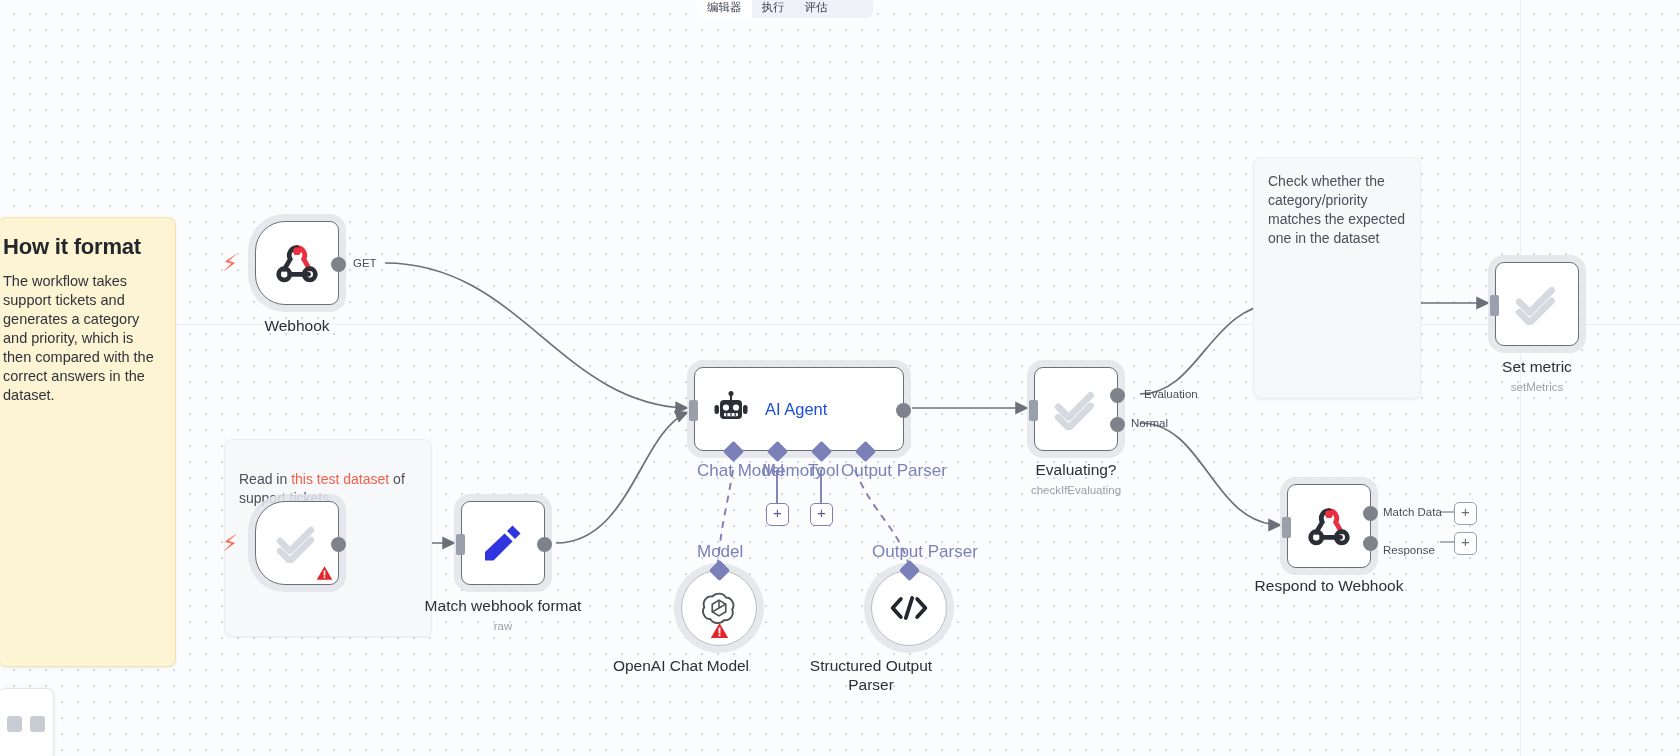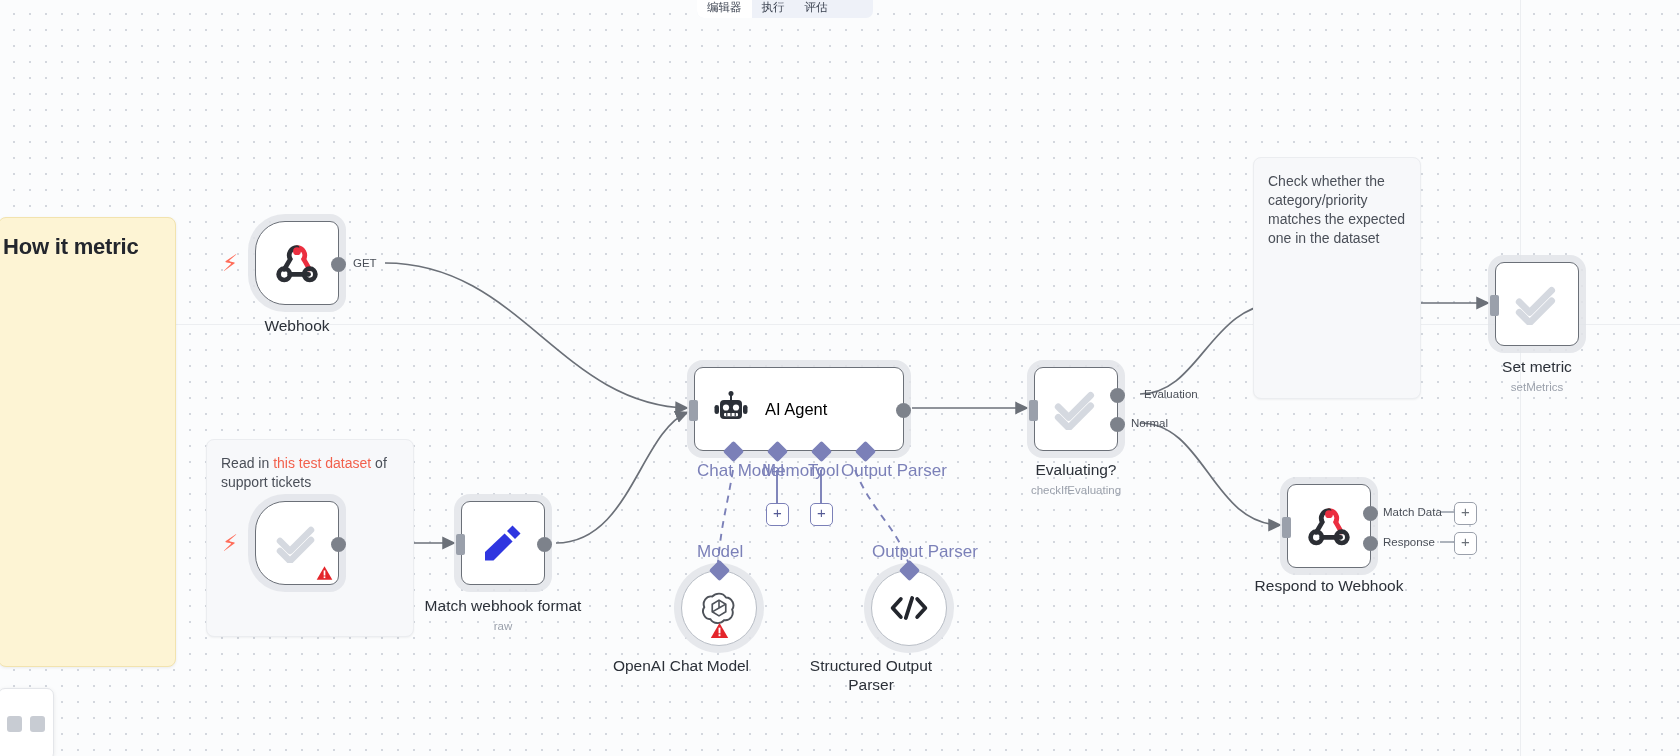--- a/index.html
+++ b/index.html
@@ -71,21 +71,21 @@
   .nbox.wide{width:210px;height:84px;border-radius:9px;display:flex;align-items:center;padding-left:18px;gap:16px;}
   .nlabel{
     position:absolute;left:50%;transform:translateX(-50%);
     top:96px;white-space:nowrap;text-align:center;
     font-size:15.5px;color:#2b3038;font-weight:400;line-height:18px;
   }
   .nlabel.wrap{white-space:normal;width:170px;}
   .nsub{
     display:block;font-size:11.5px;color:#9aa0ab;margin-top:2px;font-weight:400;
   }
-  .agent-title{font-size:16.5px;color:#000000;}
+  .agent-title{font-size:16.5px;color:#1d4ed8;}
 
   
   .ico{position:absolute;left:50%;top:50%;transform:translate(-50%,-50%);}
   .warn{position:absolute;right:5px;bottom:3px;width:17px;height:16px;}
   .bolt{position:absolute;left:-34px;top:50%;transform:translateY(-50%);
         font-size:23px;color:#ff6d5a;line-height:1;}
 
   
   .port{
     position:absolute;width:15px;height:15px;border-radius:50%;
@@ -173,24 +173,25 @@
       <path d="M821,470 L 821,503"></path>
     </g>
 
     <g fill="none" stroke="#9aa0ab" stroke-width="1.6">
       <path d="M1440,512 L 1454,512"></path>
       <path d="M1440,542 L 1454,542"></path>
     </g>
   </svg>
 
   <div class="sticky yellow" style="left:-2px;top:217px;width:178px;height:450px;padding:16px 14px 16px 0px;">
-    <h2 style="padding-left:4px;">How it metric</h2>
-  </div>
-
-  <div class="sticky plain" style="left:206px;top:439px;width:208px;height:198px;padding:14px 14px 0 14px;">
+    <h2 style="padding-left:4px;">How it format</h2>
+    <p style="padding-left:4px;">The workflow takes support tickets and generates a category and priority, which is then compared with the correct answers in the dataset.</p>
+  </div>
+
+  <div class="sticky plain" style="left:224px;top:439px;width:208px;height:198px;padding:30px 14px 0 14px;">
     <p><span>Read in </span><span class="lnk-red">this test dataset</span><span> of support tickets</span></p>
   </div>
 
   <div class="sticky plain" style="left:1253px;top:157px;width:168px;height:242px;padding:14px 14px 0 14px;">
     <p>Check whether the category/priority matches the expected one in the dataset</p>
   </div>
 
   <div class="node" style="left:255px;top:221px;">
     <div class="nbox trig">
       <span class="bolt">⚡</span>
@@ -316,21 +317,21 @@
         <path d="M31.4 17.7 L37.6 28.6" fill="none" stroke="#eb2f40" stroke-width="5.2" stroke-linecap="round"></path>
         <path d="M16.2 34.5 L36.8 34.5" fill="none" stroke="#2b2e34" stroke-width="5.2" stroke-linecap="round"></path>
         <circle cx="10" cy="34.5" r="6.2" fill="none" stroke="#2b2e34" stroke-width="5.2"></circle>
         <circle cx="38" cy="34.5" r="6.2" fill="none" stroke="#2b2e34" stroke-width="5.2"></circle>
         <circle cx="24" cy="9" r="4.3" fill="#eb2f40"></circle>
       </svg>
       <div class="port" style="right:-8px;top:21px;"></div>
       <div class="port" style="right:-8px;top:51px;"></div>
     </div>
     <span class="port-lbl" style="left:96px;top:22px;">Match Data</span>
-    <span class="port-lbl" style="left:96px;top:52px;text-align:right;">Response</span>
+    <span class="port-lbl" style="left:96px;top:60px;text-align:right;">Response</span>
     <div class="plusbtn gray" style="left:167px;top:18px;">+</div>
     <div class="plusbtn gray" style="left:167px;top:48px;">+</div>
     <span class="nlabel" style="top:93px;">Respond to Webhook</span>
   </div>
 
   <div class="node" style="left:681px;top:570px;">
     <span class="dia-lbl" style="left:16px;top:-28px;">Model</span>
     <div class="subnode" style="left:0;top:0;">
       <div class="dia"></div>
       <svg class="ico" width="36" height="36" viewBox="0 0 32 32">

